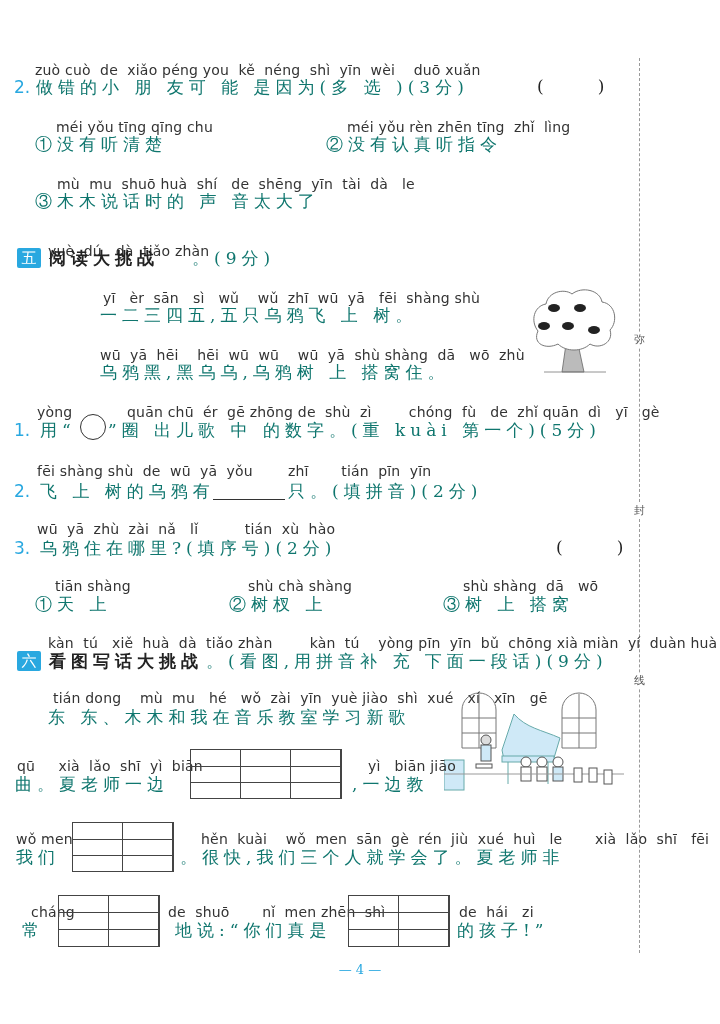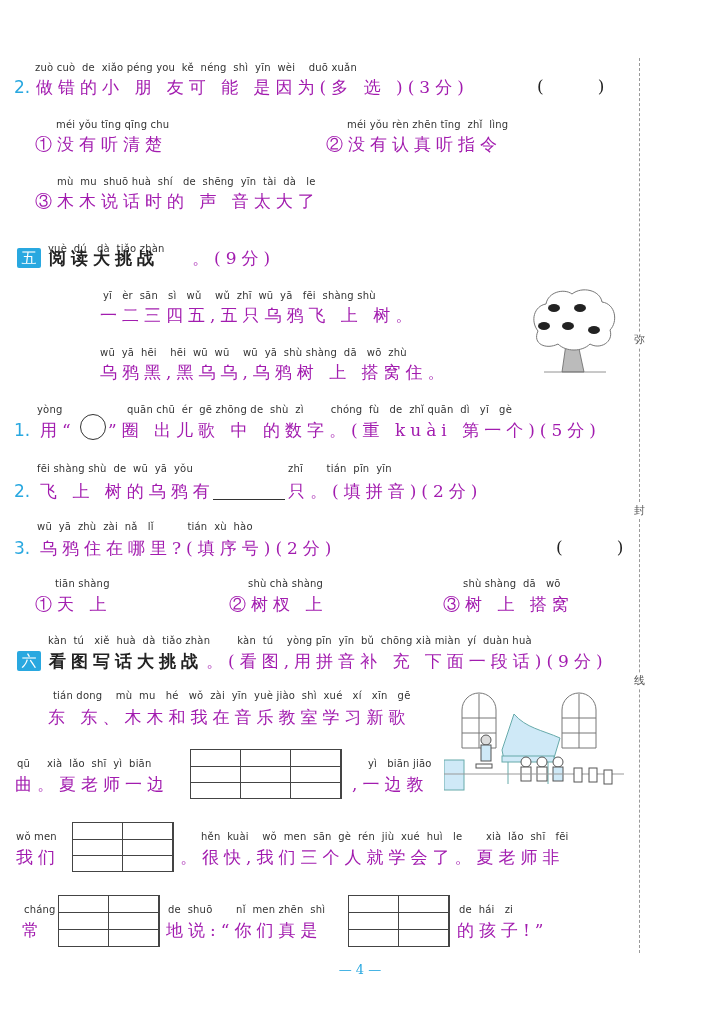--- a/index.html
+++ b/index.html
@@ -1,20 +1,20 @@
 <!DOCTYPE html>
 <html><head>
 <meta charset="utf-8">
 <style>
   html, body { margin:0; padding:0; background:#ffffff; }
   body { width:720px; height:1024px; position:relative; overflow:hidden;
          font-family:"DejaVu Serif", serif; color:#222; }
   .abs { position:absolute; }
-  .py { font-family:"DejaVu Sans", sans-serif; font-size:10px; color:#333; white-space:pre; letter-spacing:0.2px; }
-  .hz { font-family:"DejaVu Serif", serif; font-size:17px; color:#a21caf; white-space:pre; letter-spacing:5px; }
+  .py { font-family:"DejaVu Sans", sans-serif; font-size:14px; color:#333; white-space:pre; letter-spacing:0.2px; }
+  .hz { font-family:"DejaVu Serif", serif; font-size:17px; color:#0f766e; white-space:pre; letter-spacing:5px; }
   .num { font-family:"DejaVu Sans", sans-serif; font-size:17px; color:#29a8e0; }
   .sec-badge { background:#29a8e0; color:#fff; font-family:"DejaVu Sans", sans-serif; font-size:15px;
                width:24px; height:20px; line-height:20px; text-align:center; border-radius:2px; }
   .sec-title { font-family:"DejaVu Sans", sans-serif; font-weight:bold; font-size:17px; letter-spacing:5px; }
   .paren-ans { font-family:"DejaVu Serif", serif; font-size:17px; white-space:pre; }
   .side-line { left:639px; top:58px; height:895px; border-left:1px dashed #999; }
   .side-char { font-family:"DejaVu Sans", sans-serif; font-size:11px; color:#555; left:634px; background:#fff; }
   .circle { display:inline-block; width:24px; height:24px; border:1.3px solid #333; border-radius:50%; vertical-align:middle; }
   .blank { border-bottom:1px solid #333; width:72px; height:18px; }
   .grid { border:1.2px solid #444; display:grid; }
@@ -145,30 +145,30 @@
 <div class="abs hz" style="left:16px;top:846px">我们</div>
 <div class="abs grid" style="left:72px;top:822px;width:100px;height:48px;grid-template-columns:1fr 1fr">
   <div></div>
     <div></div>
   <span class="mid" style="top:16px"></span>
     <span class="mid" style="top:32px"></span>
 </div>
 <div class="abs py" style="left:201px;top:831px">hěn  kuài    wǒ  men  sān  gè  rén  jiù  xué  huì   le       xià  lǎo  shī   fēi</div>
 <div class="abs hz" style="left:180px;top:846px">。很快,我们三个人就学会了。夏老师非</div>
 
-<div class="abs py" style="left:24px;top:904px">cháng</div>
+<div class="abs py" style="left:31px;top:904px">cháng</div>
 <div class="abs hz" style="left:22px;top:919px">常</div>
 <div class="abs grid" style="left:58px;top:895px;width:100px;height:50px;grid-template-columns:1fr 1fr">
   <div></div>
     <div></div>
   <span class="mid" style="top:16px"></span>
     <span class="mid" style="top:33px"></span>
 </div>
 <div class="abs py" style="left:168px;top:904px">de  shuō       nǐ  men zhēn  shì</div>
-<div class="abs hz" style="left:166px;top:919px">地说:“你们真是</div>
+<div class="abs hz" style="left:175px;top:919px">地说:“你们真是</div>
 <div class="abs grid" style="left:348px;top:895px;width:100px;height:50px;grid-template-columns:1fr 1fr">
   <div></div>
     <div></div>
   <span class="mid" style="top:16px"></span>
     <span class="mid" style="top:33px"></span>
 </div>
 <div class="abs py" style="left:459px;top:904px">de  hái   zi</div>
 <div class="abs hz" style="left:457px;top:919px">的孩子!”</div>
 
 <div class="abs footer">— 4 —</div>

